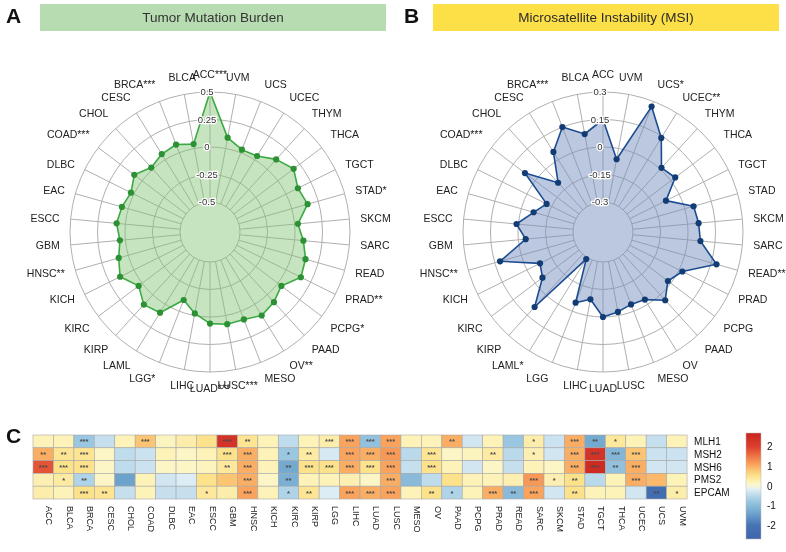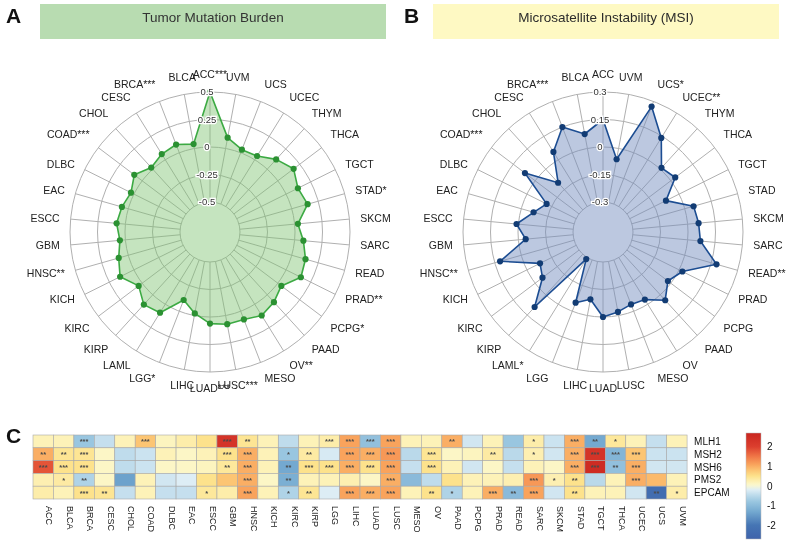--- a/index.html
+++ b/index.html
@@ -1,22 +1,22 @@
 <!DOCTYPE html>
 <html><head>
 <meta charset="utf-8">
 <style>
   html,body{margin:0;padding:0;background:#ffffff;}
   #figure{position:relative;width:786px;height:552px;background:#fff;
           font-family:"Liberation Sans","DejaVu Sans",sans-serif;overflow:hidden;}
   .panel-letter{position:absolute;font-size:21px;font-weight:bold;color:#111;}
-  .title-bar{position:absolute;height:35px;line-height:27px;text-align:center;
+  .title-bar{position:absolute;height:27px;line-height:27px;text-align:center;
              font-size:13.5px;color:#333;}
   .title-bar.green{background:#b8dcb1;}
-  .title-bar.blue{background:#fef9c3;color:#2b2b2b;}
+  .title-bar.blue{background:#fde047;color:#2b2b2b;}
   svg{position:absolute;overflow:visible;}
   text{font-family:"Liberation Sans","DejaVu Sans",sans-serif;}
 </style>
 </head>
 <body>
 
 <div id="figure">
   <div class="panel-letter" style="left:6px;top:4px;">A</div>
   <div class="title-bar green" style="left:40px;top:4px;width:346px;">Tumor Mutation Burden</div>
 

